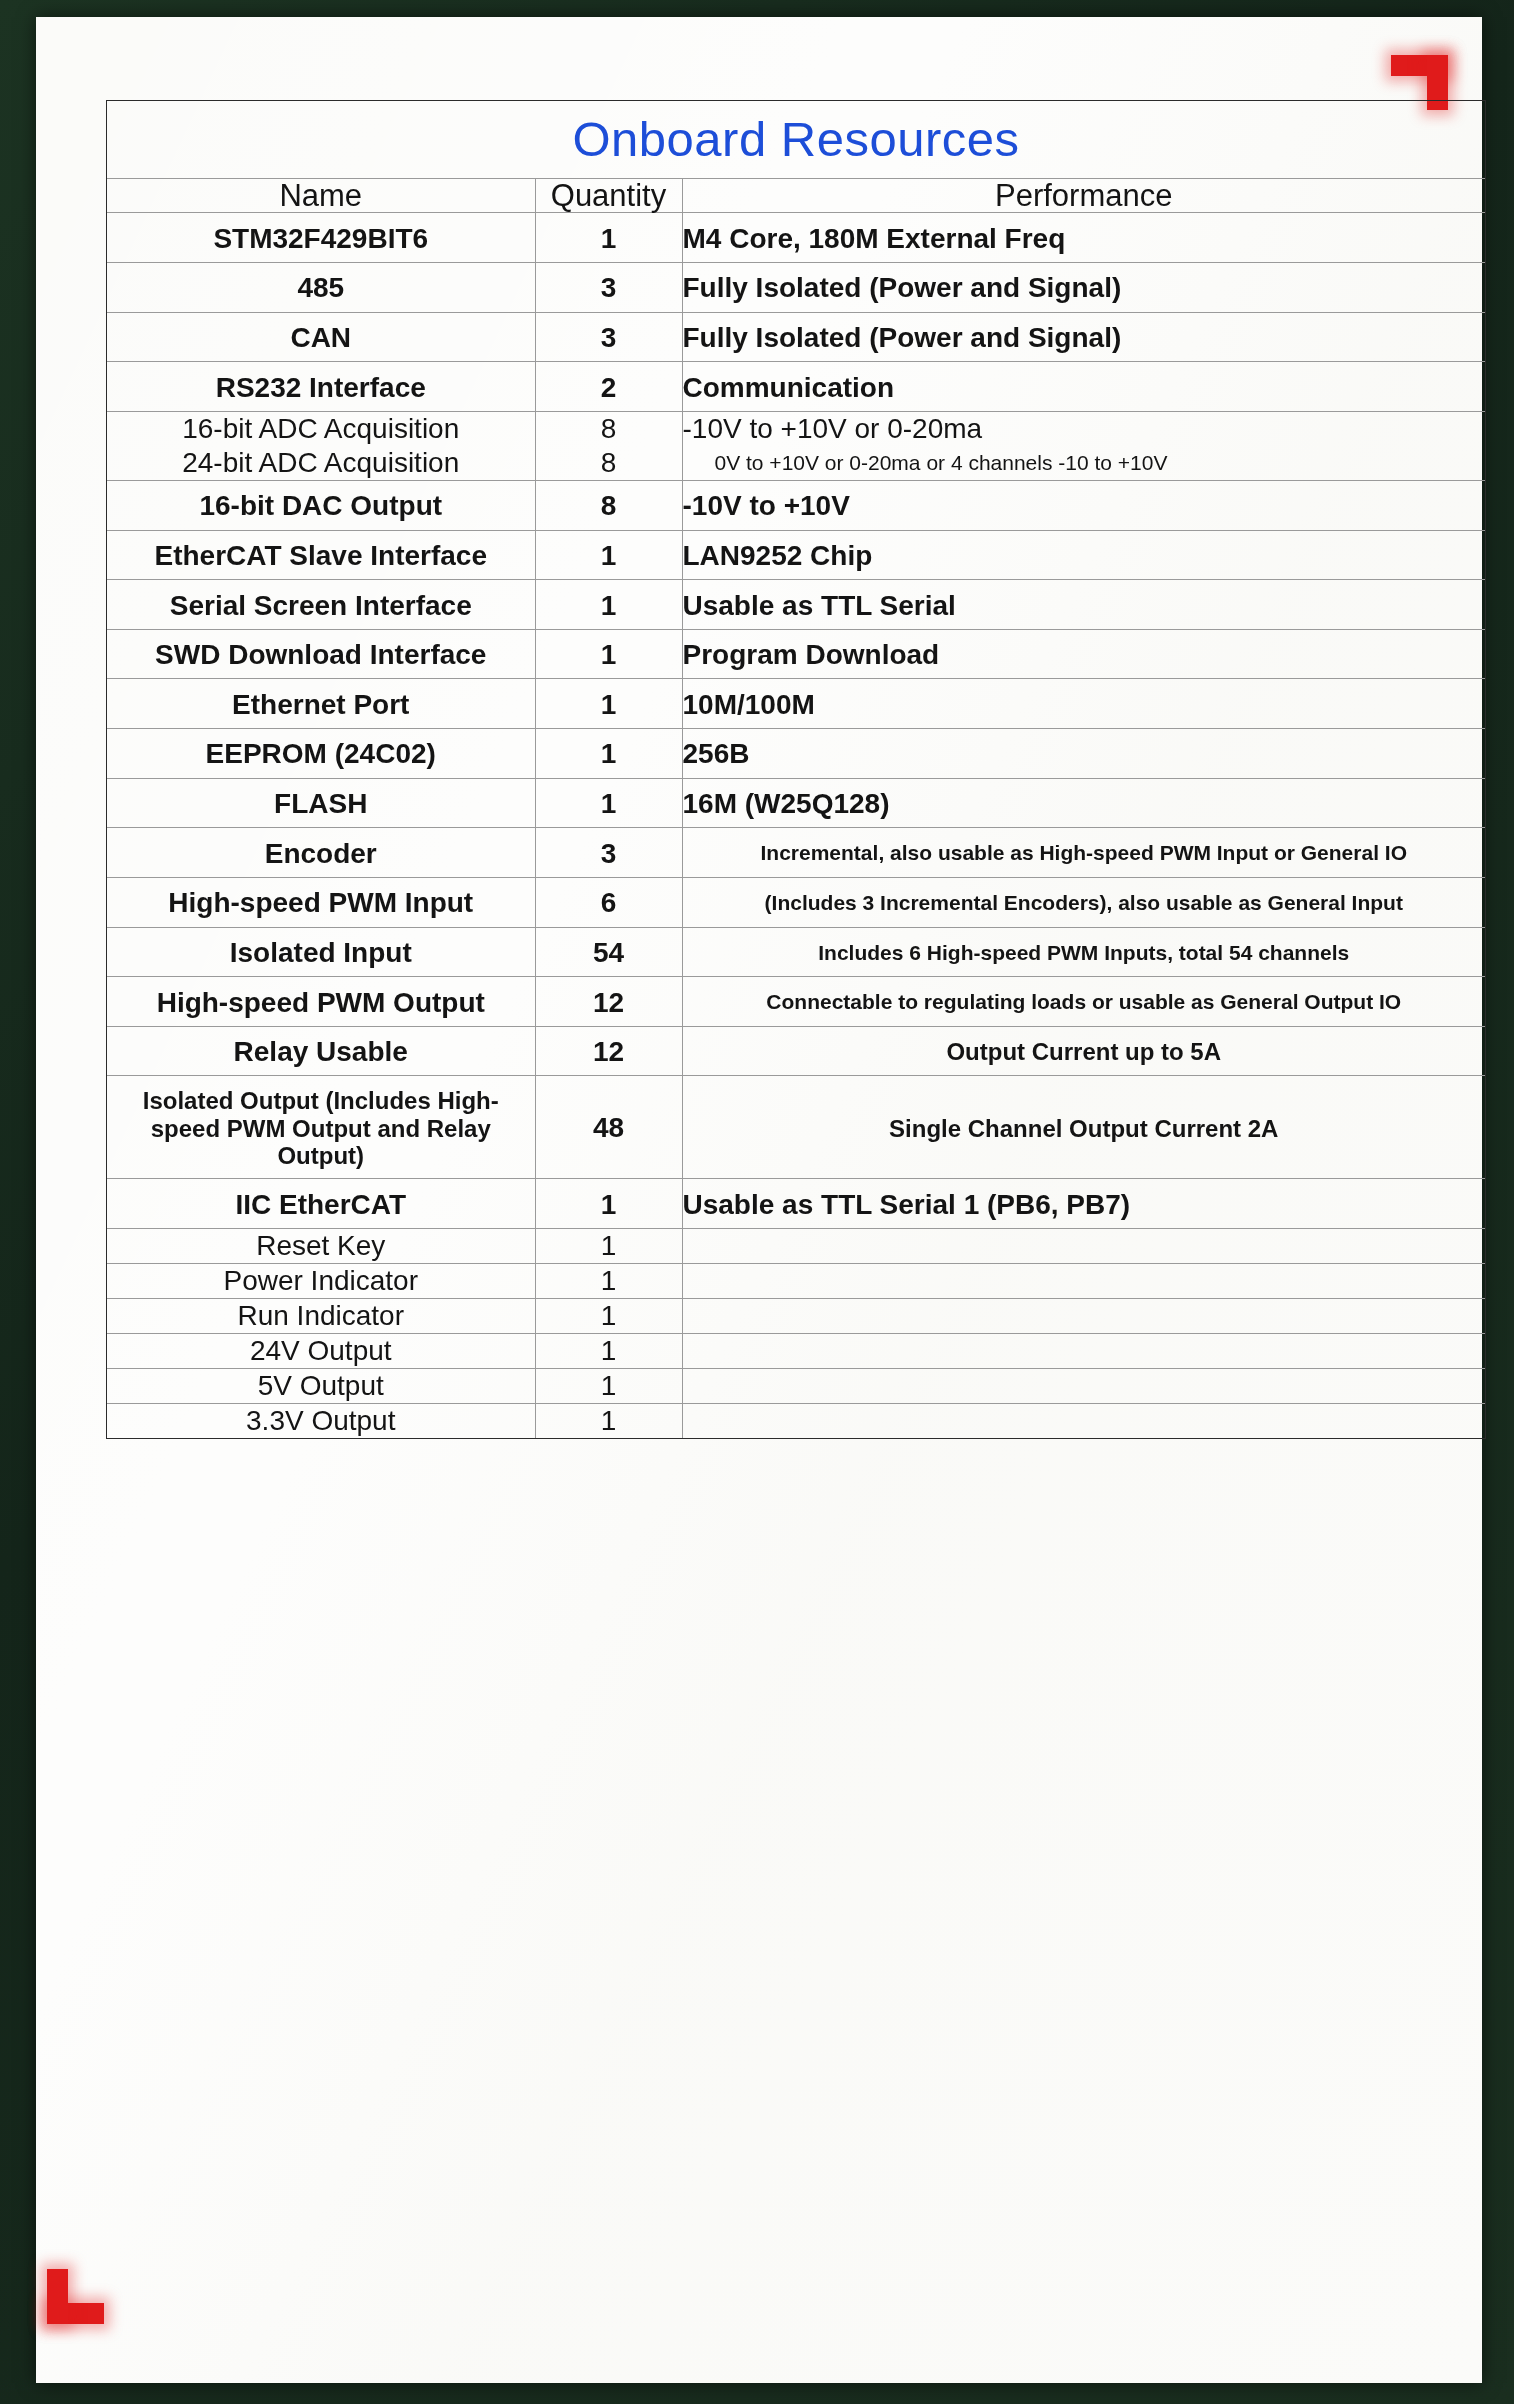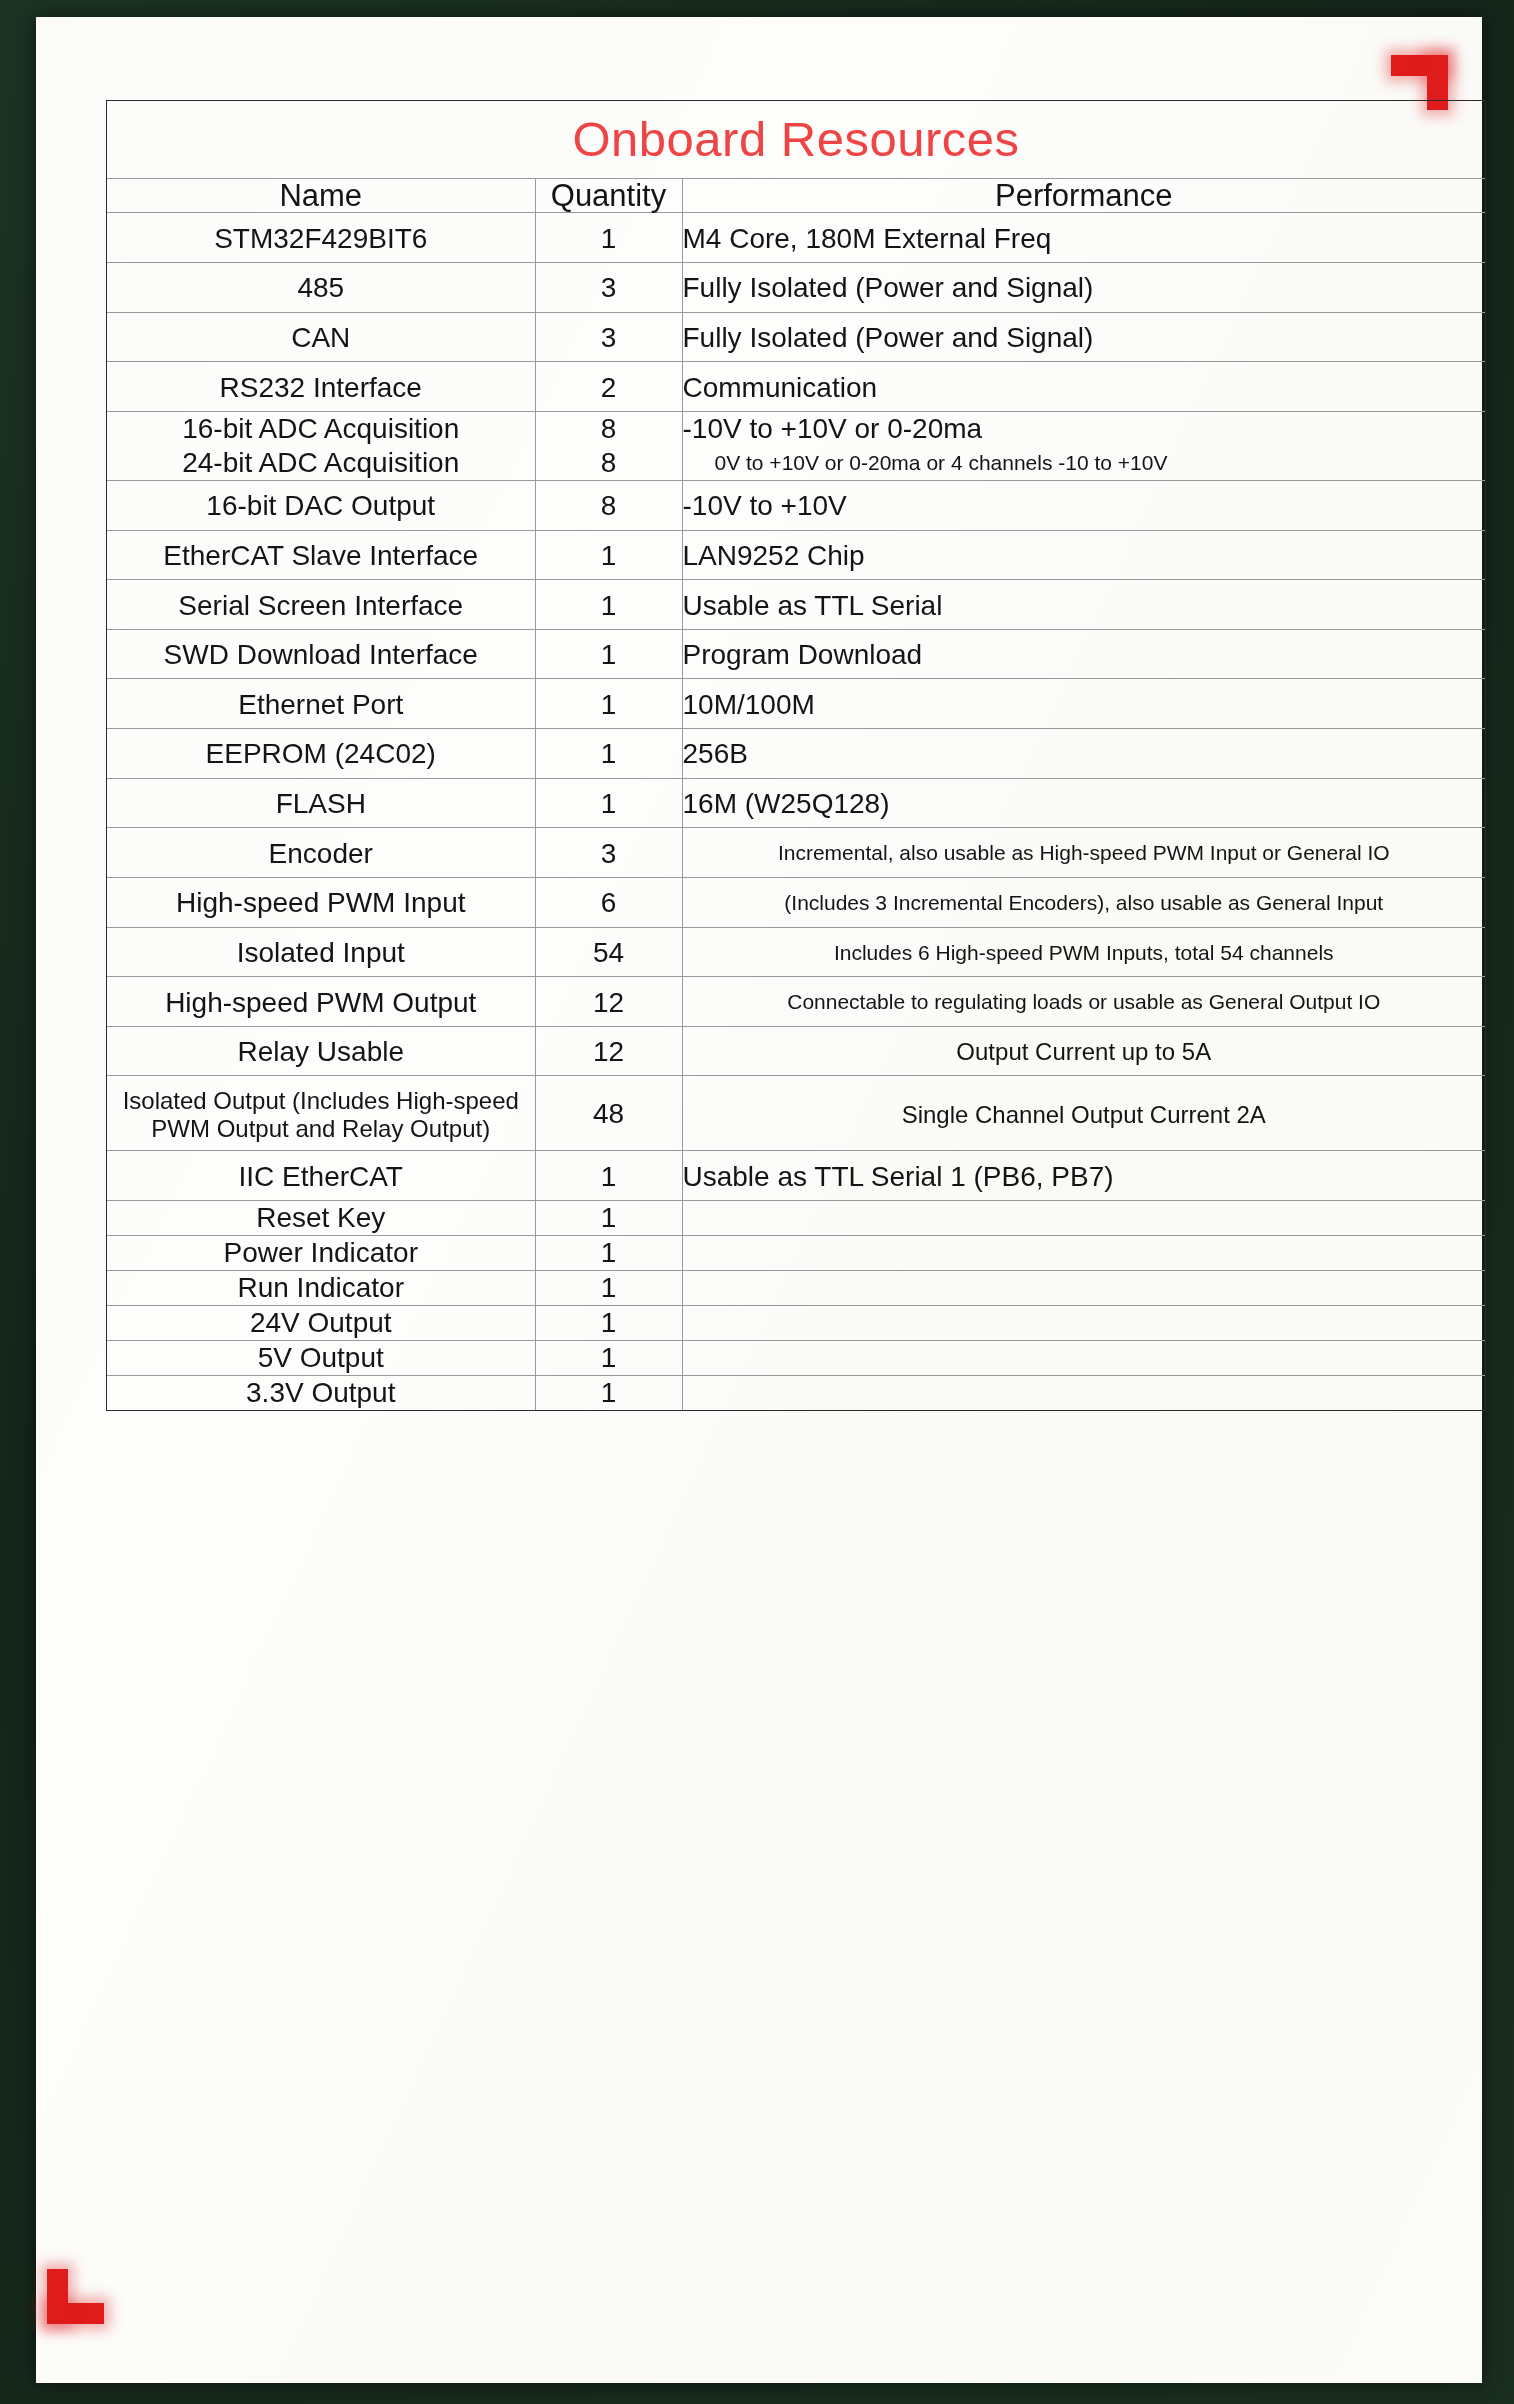--- a/index.html
+++ b/index.html
@@ -82,21 +82,21 @@
     left: 70px;
     top: 83px;
     width: 1378px;
     border: 1.9px solid #2b2b2b;
     border-right: 1.9px solid #2b2b2b;
     background: transparent;
   }
   .doc-title {
     text-align: center;
     font-size: 49px;
-    color: #ef4444;
+    color: #1d4ed8;
     letter-spacing: 0.5px;
     padding: 9.5px 0 11.4px 0;
     font-weight: 400;
   }
   table.res {
     border-collapse: collapse;
     width: 100%;
     table-layout: fixed;
   }
   table.res td, table.res th {
@@ -121,21 +121,21 @@
     font-size: 31px;
     padding: 6.6px 7.6px 8.5px 7.6px;
     margin-top: 41px;
   }
   .sz-lg   { font-size: 31px; }
   .sz-md   { font-size: 28px; }
   .sz-sm   { font-size: 24px; }
   .sz-xs   { font-size: 21px; }
   .perf-left { text-align: left; padding-left: 51px; }
   .perf-center { text-align: center; }
-  .row-tall .cell { padding-top: 10.4px; padding-bottom: 8px; }
+  .row-tall .cell { padding-top: 10.4px; padding-bottom: 8px; font-weight: bold; }
   .row-tight .cell { padding-top: 1.9px; padding-bottom: 1.9px; }
   .two-line { line-height: 1.16; }
   .nowrap { white-space: nowrap; margin-top: 20px; }
 </style>
 </head>
 <body>
 
 <div class="page-bg"></div>
 
 <div class="paper">

